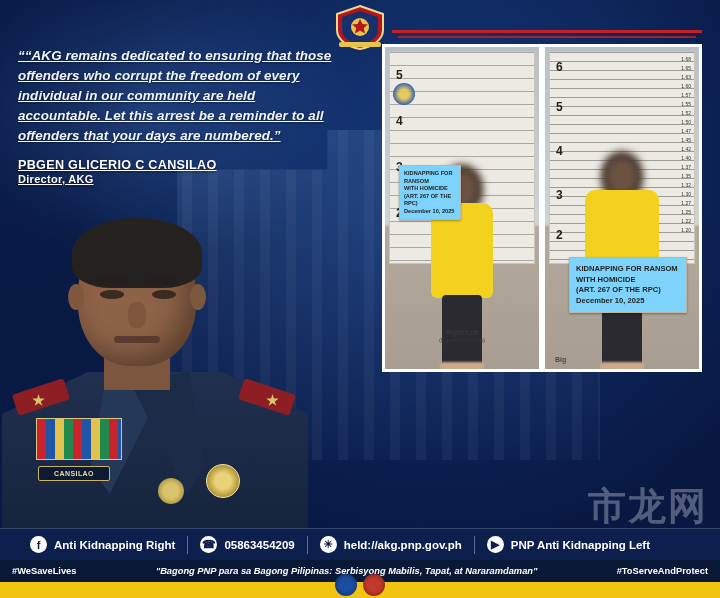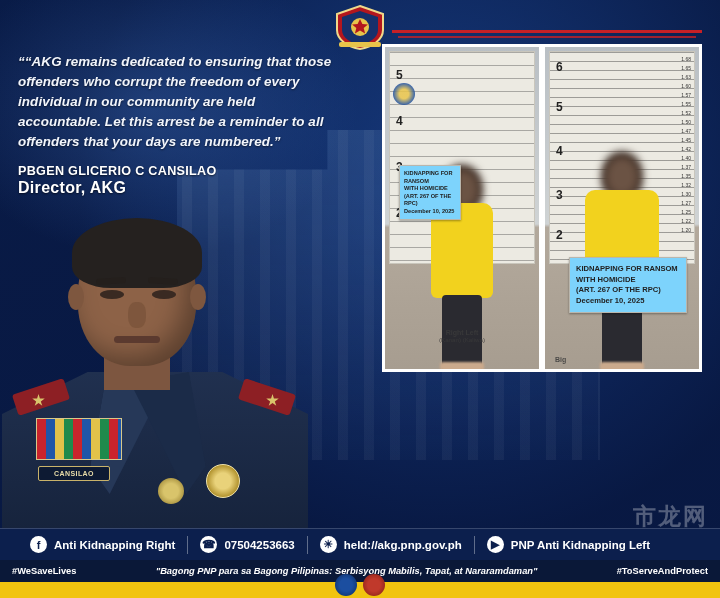--- a/index.html
+++ b/index.html
@@ -33,32 +33,32 @@
   }
 
   
   .top-logo{
     position:absolute; left:331px; top:4px; width:58px; height:46px;
   }
   .top-logo svg{ display:block; }
 
   
   .quote-wrap{
-    position:absolute; left:18px; top:52px; width:318px; color:#fff;
+    position:absolute; left:18px; top:46px; width:318px; color:#fff;text-decoration:underline;
   }
   .quote{
     font-size:13.4px; line-height:20px; font-style:italic; font-weight:700;
     color:#f2f5fb; text-shadow:0 1px 2px rgba(0,0,0,.55);
     letter-spacing:.1px;
   }
   .attrib{
     margin-top:12px; text-align:left; font-size:12.6px; font-weight:700;
     letter-spacing:.3px; color:#ffffff; text-shadow:0 1px 2px rgba(0,0,0,.6);
   }
-  .attrib .role{ display:block; font-weight:700; font-size:16px; margin-top:1px;}
+  .attrib .role{ display:block; font-weight:700; font-size:11px; margin-top:1px;}
 
   
   .red-bar{
     position:absolute; left:392px; top:30px; width:310px; height:3px;
     background:#c62026;
   }
   .red-bar2{
     position:absolute; left:398px; top:36px; width:298px; height:2px;
     background:#c62026; opacity:.8;
   }
@@ -215,21 +215,21 @@
   .seal2{
     position:absolute; left:150px; top:252px; width:26px; height:26px; border-radius:50%;
     background:radial-gradient(circle,#d9c46b 40%,#8a7326 100%);
   }
 
   
   .watermark{
     position:absolute; right:12px; bottom:66px; color:rgba(255,255,255,.30);
     font-size:30px; font-weight:700; letter-spacing:2px;
   }
-  .watermark .cjk{ font-size:23px; }
+  .watermark .cjk{ font-size:38px; }
 
   
   .footer{
     position:absolute; left:0; bottom:38px; width:720px; height:32px;
     background:#0c1f4d; border-top:1px solid rgba(255,255,255,.18);
     display:flex; align-items:center; color:#fff;
   }
   .f-item{ display:flex; align-items:center; gap:7px; font-size:11.5px; font-weight:700; }
   .f-sep{ width:1px; height:18px; background:rgba(255,255,255,.35); margin:0 12px;}
   .circ{
@@ -393,21 +393,21 @@
 
   <div class="footer">
     <div style="display:flex;align-items:center;padding-left:30px;">
       <div class="f-item">
         <span class="circ">f</span>
         <span>Anti Kidnapping Right</span>
       </div>
       <div class="f-sep"></div>
       <div class="f-item">
         <span class="circ">☎</span>
-        <span>07504253663</span>
+        <span>05863454209</span>
       </div>
       <div class="f-sep"></div>
       <div class="f-item">
         <span class="circ">☀</span>
         <span>held://akg.pnp.gov.ph</span>
       </div>
       <div class="f-sep"></div>
       <div class="f-item">
         <span class="circ">▶</span>
         <span>PNP Anti Kidnapping Left</span>

